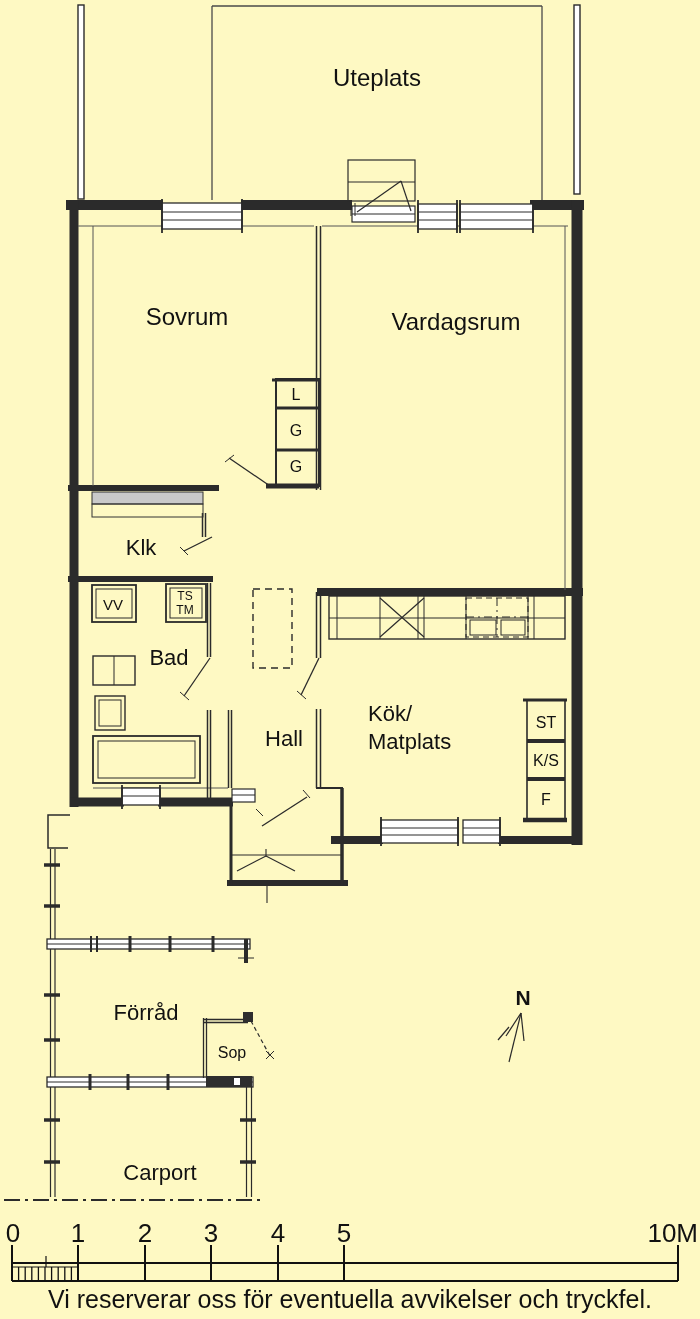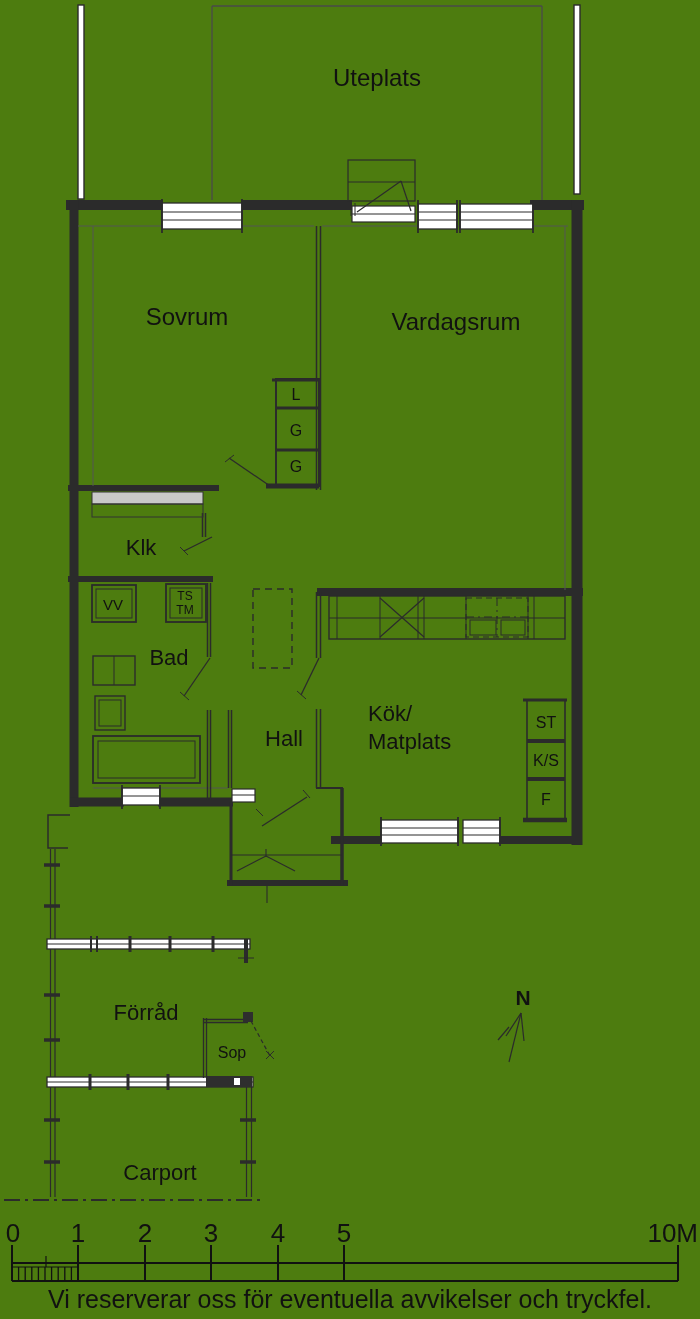--- a/index.html
+++ b/index.html
@@ -1,16 +1,16 @@
 <!DOCTYPE html>
 <html><head>
 <meta charset="utf-8">
 <style>
   html,body{margin:0;padding:0;background:#ffffff;}
-  .page{position:relative;width:700px;height:1319px;background:#4d7c0f;overflow:hidden;
+  .page{position:relative;width:700px;height:1319px;background:#fef9c3;overflow:hidden;
         font-family:"Liberation Sans", sans-serif;}
   svg{display:block;}
   text{fill:#111;font-family:"Liberation Sans", sans-serif;}
   .room-lg{font-size:24px;}
   .room-md{font-size:22px;}
   .room-sm{font-size:16px;}
   .cab{font-size:16px;}
   .cab-sm{font-size:12px;}
   .cab-md{font-size:15px;}
   .north{font-size:21px;font-weight:bold;}

